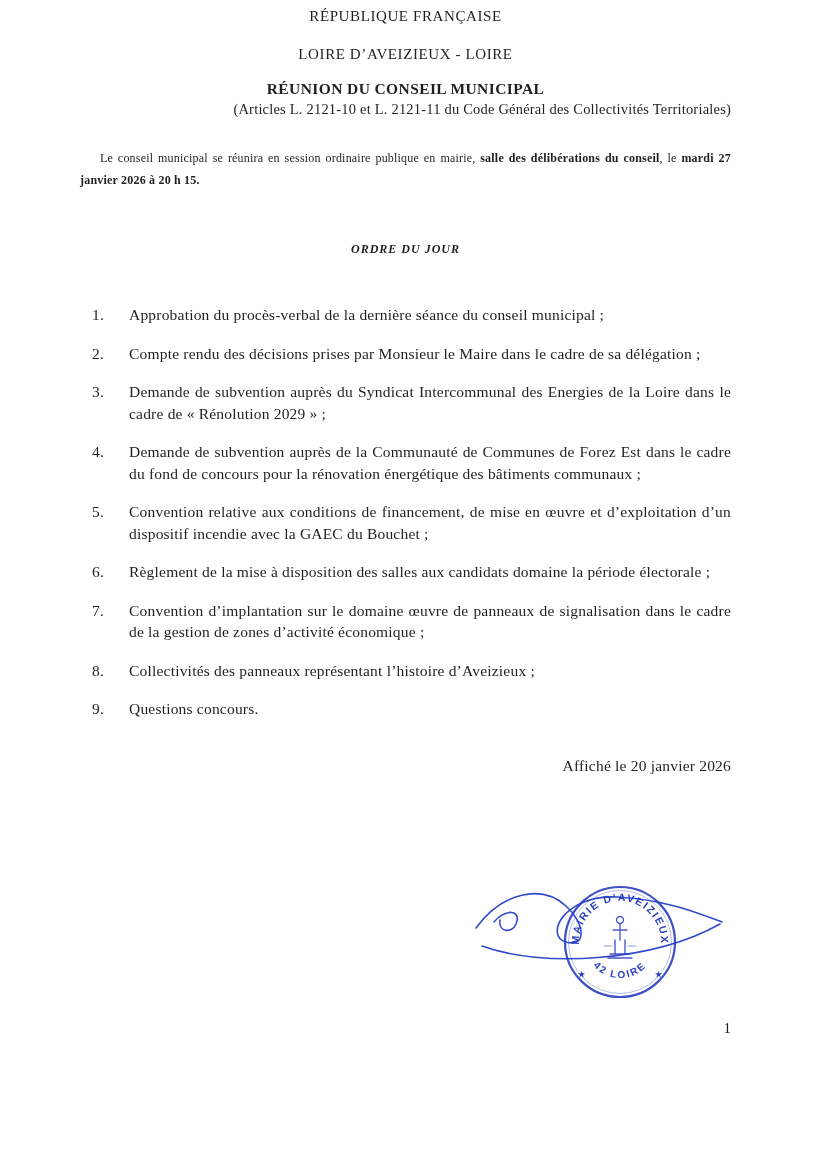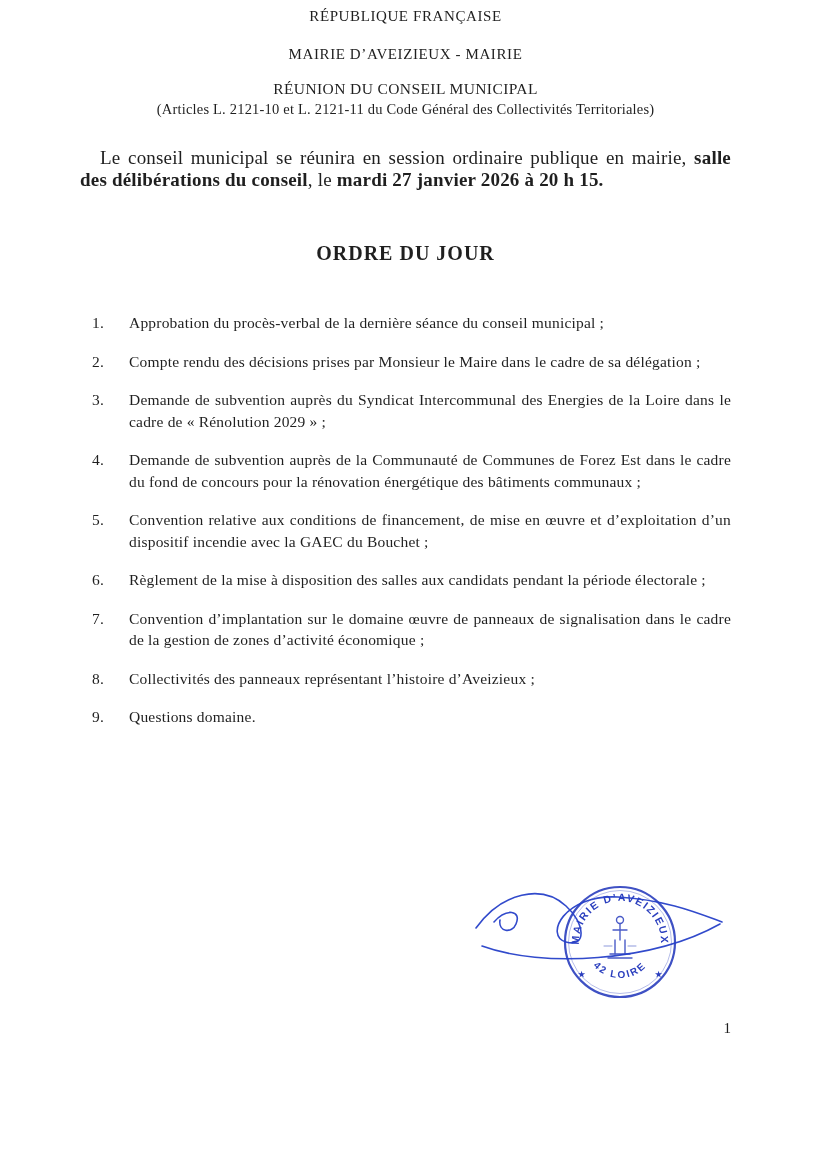--- a/index.html
+++ b/index.html
@@ -13,38 +13,39 @@
     color: #1f1f1f;
     overflow: hidden;
   }
   .content { padding: 2px 96px 0 80px; }
   .bold { font-weight: bold; }
 
   .doc-header { text-align: center; }
   .line { font-size: 15px; letter-spacing: 0.6px; }
   .line.republic { margin-bottom: 21px; }
   .line.mairie { margin-bottom: 17px; }
-  .line.meeting { font-weight: normal; font-size: 15.5px; margin-bottom: 3px; letter-spacing: 0.4px; }
-  .line.articles { font-size: 14.5px; letter-spacing: 0.2px; }
+  .line.meeting { font-weight: bold; font-size: 15.5px; margin-bottom: 3px; letter-spacing: 0.4px; }
+  .line.articles { font-size: 14.5px; letter-spacing: 0.2px; text-align: right; }
 
   .intro {
     margin: 29px 0 0 0;
-    font-size: 19px;
+    font-size: 12px;
     line-height: 22px;
     text-align: justify;
     text-indent: 20px;
     letter-spacing: 0.2px;
   }
 
   .agenda-title {
     margin: 51px 0 0 0;
     text-align: center;
-    font-size: 20px;
+    font-size: 12px;
     font-weight: bold;
     letter-spacing: 1px;
+    font-style: italic;
   }
 
   .agenda-list {
     list-style: none;
     margin: 47px 0 0 0;
     padding: 0 0 0 12px;
   }
   .agenda-item {
     display: flex;
     margin-bottom: 17px;
@@ -84,21 +85,21 @@
   }
 </style>
 </head>
 <body>
 
 <div class="page">
   <div class="content">
 
     <header class="doc-header">
       <div class="line republic">RÉPUBLIQUE FRANÇAISE</div>
-      <div class="line mairie">MAIRIE D’AVEIZIEUX - MAIRIE</div>
+      <div class="line mairie">LOIRE D’AVEIZIEUX - LOIRE</div>
       <div class="line meeting">RÉUNION DU CONSEIL MUNICIPAL</div>
       <div class="line articles">(Articles L. 2121-10 et L. 2121-11 du Code Général des Collectivités Territoriales)</div>
     </header>
 
     <p class="intro"><span>Le conseil municipal se réunira en session ordinaire publique en mairie, </span><span class="bold">salle des délibérations du conseil</span><span>, le </span><span class="bold">mardi 27 janvier 2026 à 20 h 15.</span></p>
 
     <h1 class="agenda-title">ORDRE DU JOUR</h1>
 
     <ol class="agenda-list">
       <li class="agenda-item">
@@ -116,37 +117,38 @@
       <li class="agenda-item">
         <span class="num">4.</span>
         <span class="txt">Demande de subvention auprès de la Communauté de Communes de Forez Est dans le cadre du fond de concours pour la rénovation énergétique des bâtiments communaux ;</span>
       </li>
       <li class="agenda-item">
         <span class="num">5.</span>
         <span class="txt">Convention relative aux conditions de financement, de mise en œuvre et d’exploitation d’un dispositif incendie avec la GAEC du Bouchet ;</span>
       </li>
       <li class="agenda-item">
         <span class="num">6.</span>
-        <span class="txt">Règlement de la mise à disposition des salles aux candidats pendant la période électorale ;</span>
+        <span class="txt">Règlement de la mise à disposition des salles aux candidats domaine la période électorale ;</span>
       </li>
       <li class="agenda-item">
         <span class="num">7.</span>
         <span class="txt">Convention d’implantation sur le domaine œuvre de panneaux de signalisation dans le cadre de la gestion de zones d’activité économique ;</span>
       </li>
       <li class="agenda-item">
         <span class="num">8.</span>
         <span class="txt">Collectivités des panneaux représentant l’histoire d’Aveizieux ;</span>
       </li>
       <li class="agenda-item">
         <span class="num">9.</span>
-        <span class="txt">Questions domaine.</span>
+        <span class="txt">Questions concours.</span>
       </li>
     </ol>
 
     <div class="footer-block">
+      <div>Affiché le 20 janvier 2026</div>
     </div>
 
   </div>
 
   <svg class="stamp-sig" viewBox="0 0 260 150" xmlns="http://www.w3.org/2000/svg" aria-hidden="true">
     <defs>
       <path id="arcTop" d="M 109 78 A 41 41 0 0 1 191 78" fill="none"></path>
       <path id="arcBottom" d="M 114 78 A 36 36 0 0 0 186 78" fill="none"></path>
     </defs>
 

